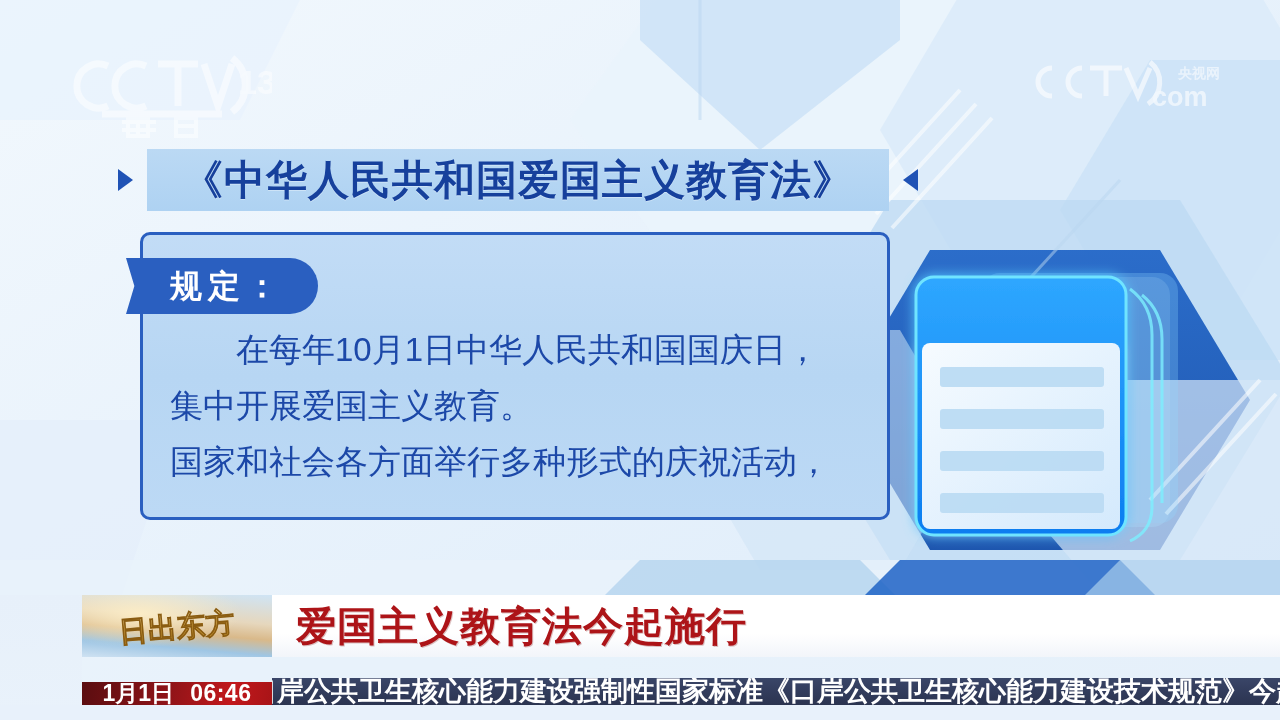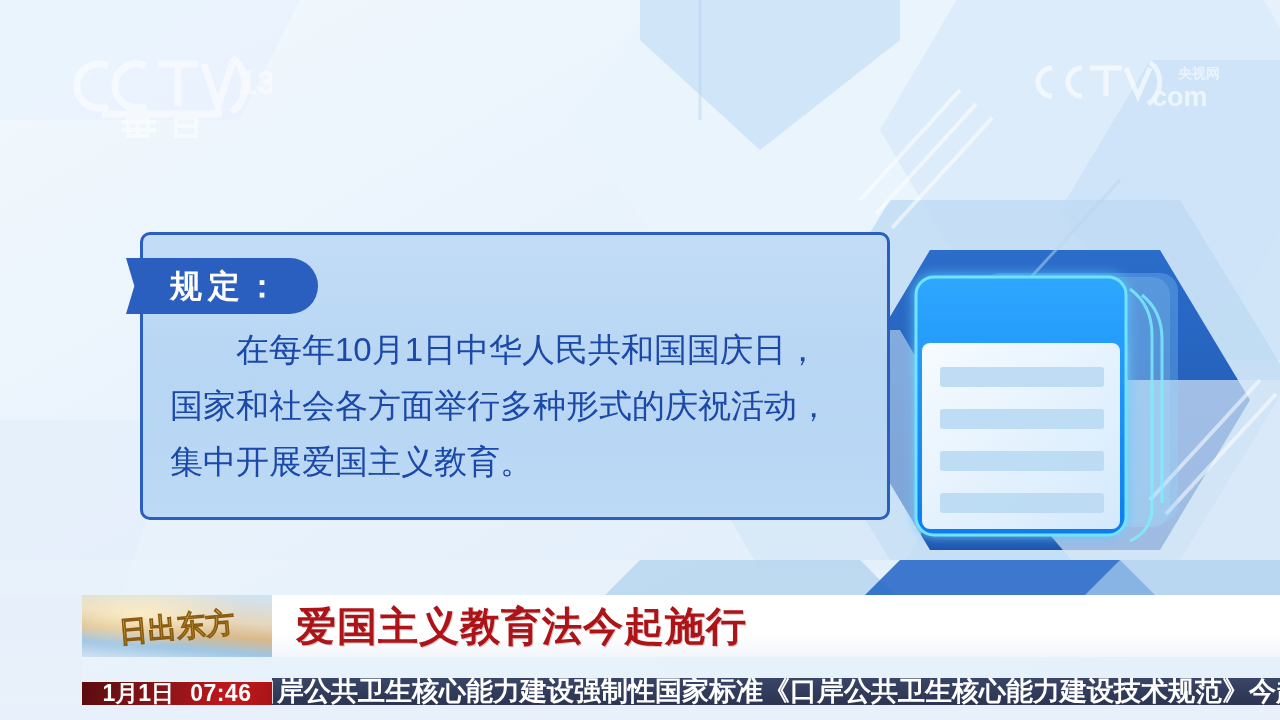--- a/index.html
+++ b/index.html
@@ -371,34 +371,41 @@
         </g>
       </g>
 
       <g fill="none" stroke="#7df0ff" stroke-width="3" opacity="0.8">
         <path d="M270 74 Q292 90 292 120 L292 292 Q292 316 270 326"></path>
         <path d="M282 80 Q302 96 302 124 L302 288"></path>
       </g>
     </svg>
   </div>
 
+  <div class="title-row">
+    <div class="tri tri-right"></div>
+    <div class="title-plate">
+      <span class="title-text">《中华人民共和国爱国主义教育法》</span>
+    </div>
+    <div class="tri tri-left"></div>
+  </div>
 
   <div class="panel"></div>
 
   <div class="pill-wrap">
     <div class="pill-tail"></div>
     <div class="pill-body">
       <span class="pill-text">规定：</span>
     </div>
   </div>
 
   <div class="panel-body">
     <div class="body-line indent">在每年10月1日中华人民共和国国庆日，</div>
+    <div class="body-line">集中开展爱国主义教育。</div>
     <div class="body-line">国家和社会各方面举行多种形式的庆祝活动，</div>
-    <div class="body-line">集中开展爱国主义教育。</div>
   </div>
 
   <div class="side-fill-l"></div>
 
   <div class="lower-third">
     <div class="prog-logo">
       <svg viewBox="0 0 190 62">
         <defs>
           <linearGradient id="goldg" x1="0" y1="0" x2="0" y2="1">
             <stop offset="0%" stop-color="#fff3c4"></stop>
@@ -411,21 +418,21 @@
 
     </div>
     <div class="headline-bar">
       <span class="headline-text">爱国主义教育法今起施行</span>
     </div>
   </div>
 
   <div class="ticker">
     <div class="ticker-time">
       <span class="ticker-date">1月1日</span>
-      <span class="ticker-clock">07:46</span>
+      <span class="ticker-clock">06:46</span>
     </div>
     <div class="ticker-scroll">
       <span class="ticker-text">口岸公共卫生核心能力建设强制性国家标准《口岸公共卫生核心能力建设技术规范》今起施</span>
     </div>
   </div>
 
   <div class="bottom-fill"></div>
 </div>
 
 </body></html>

